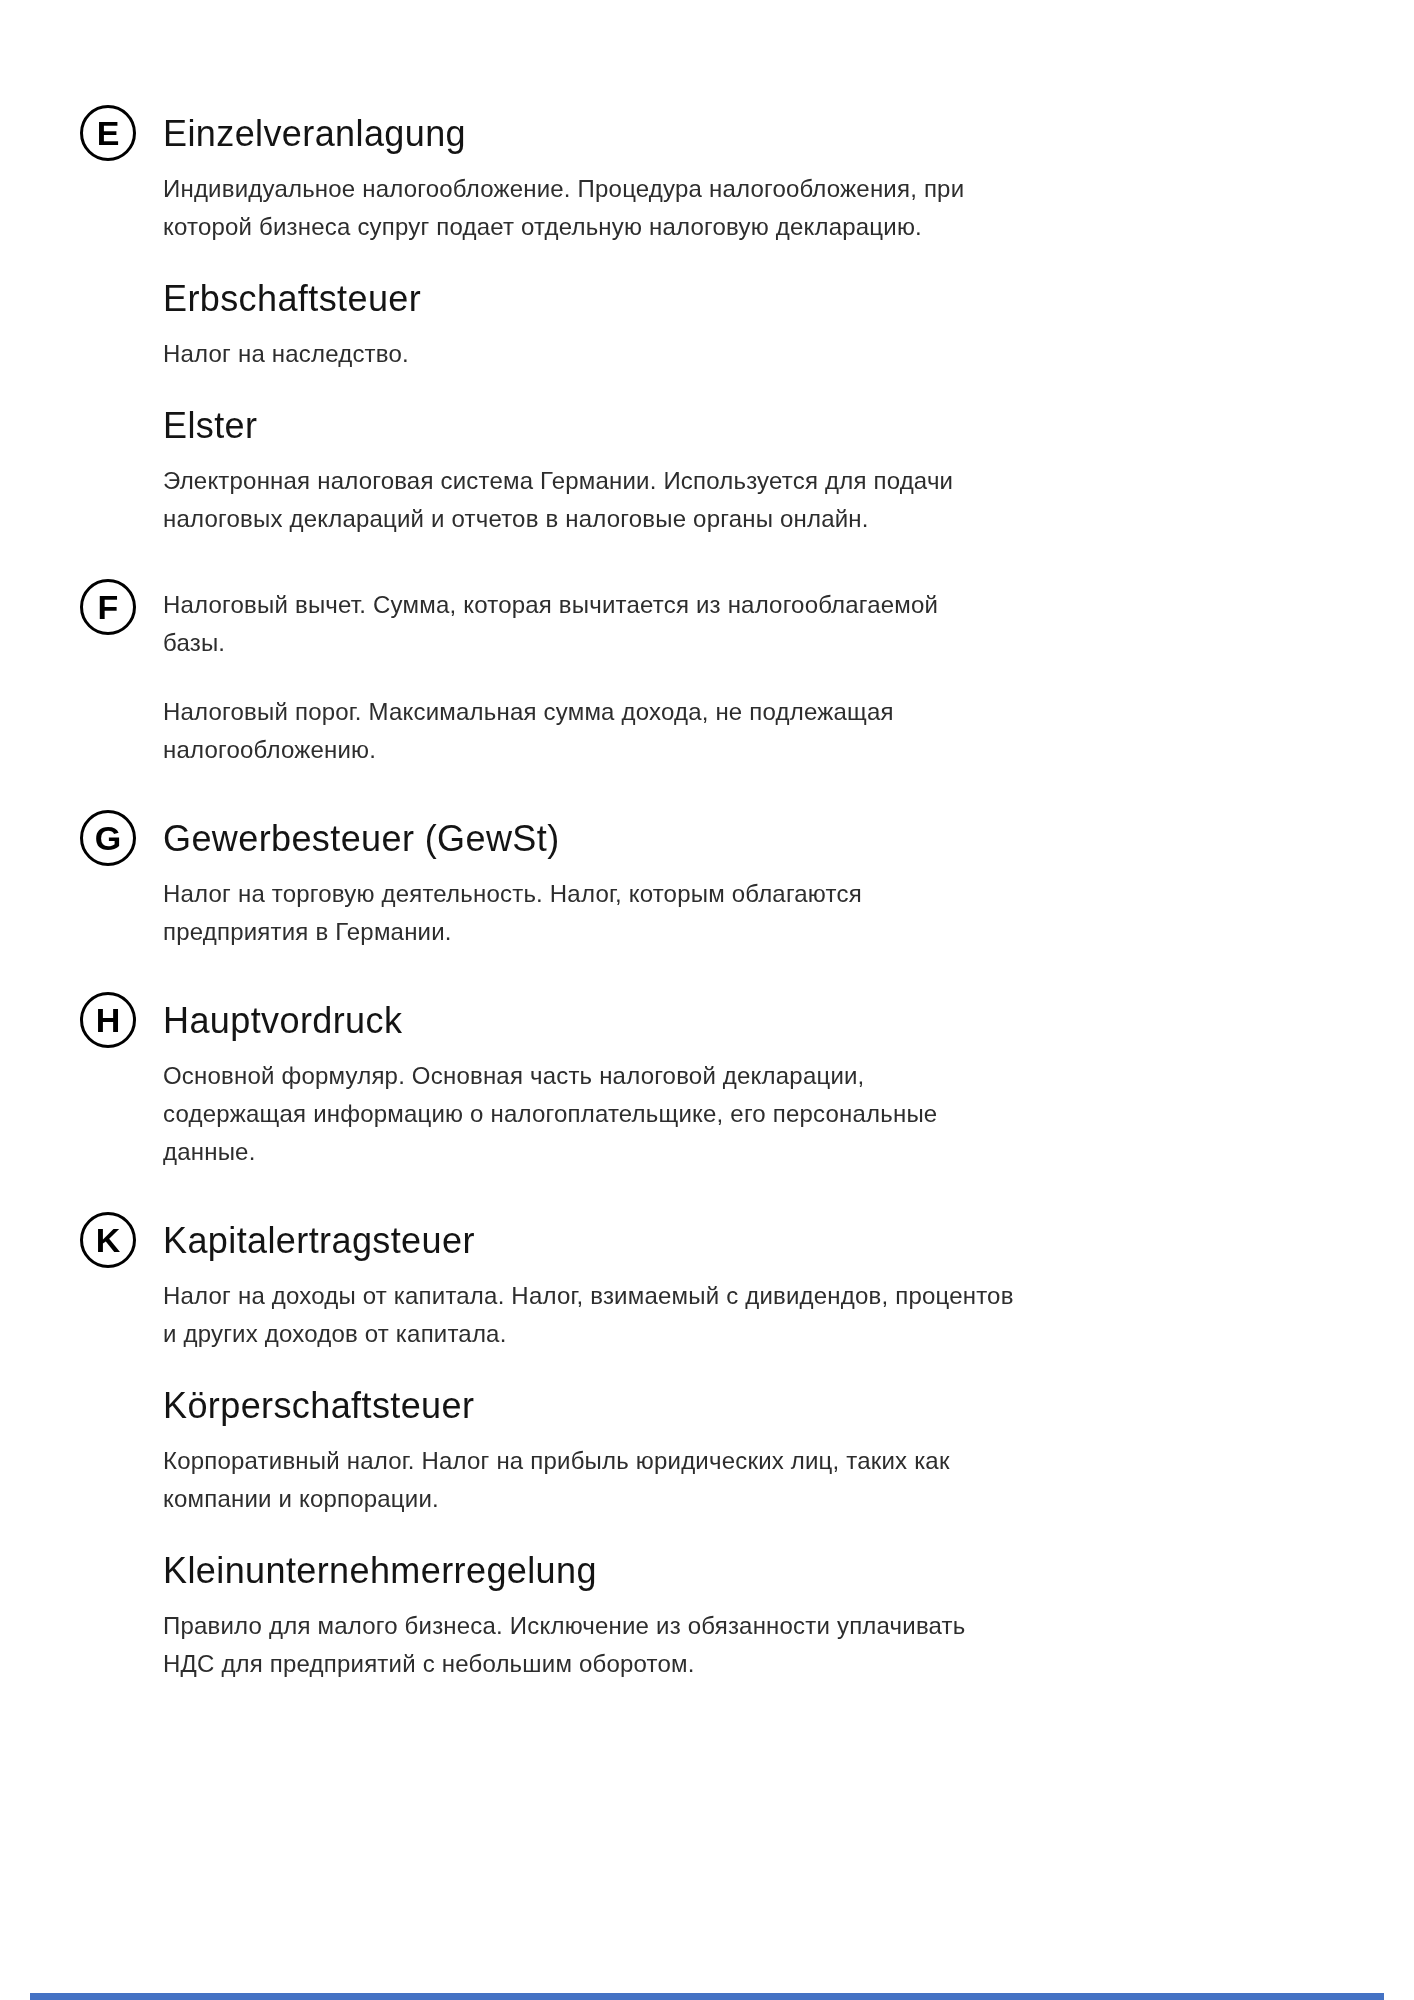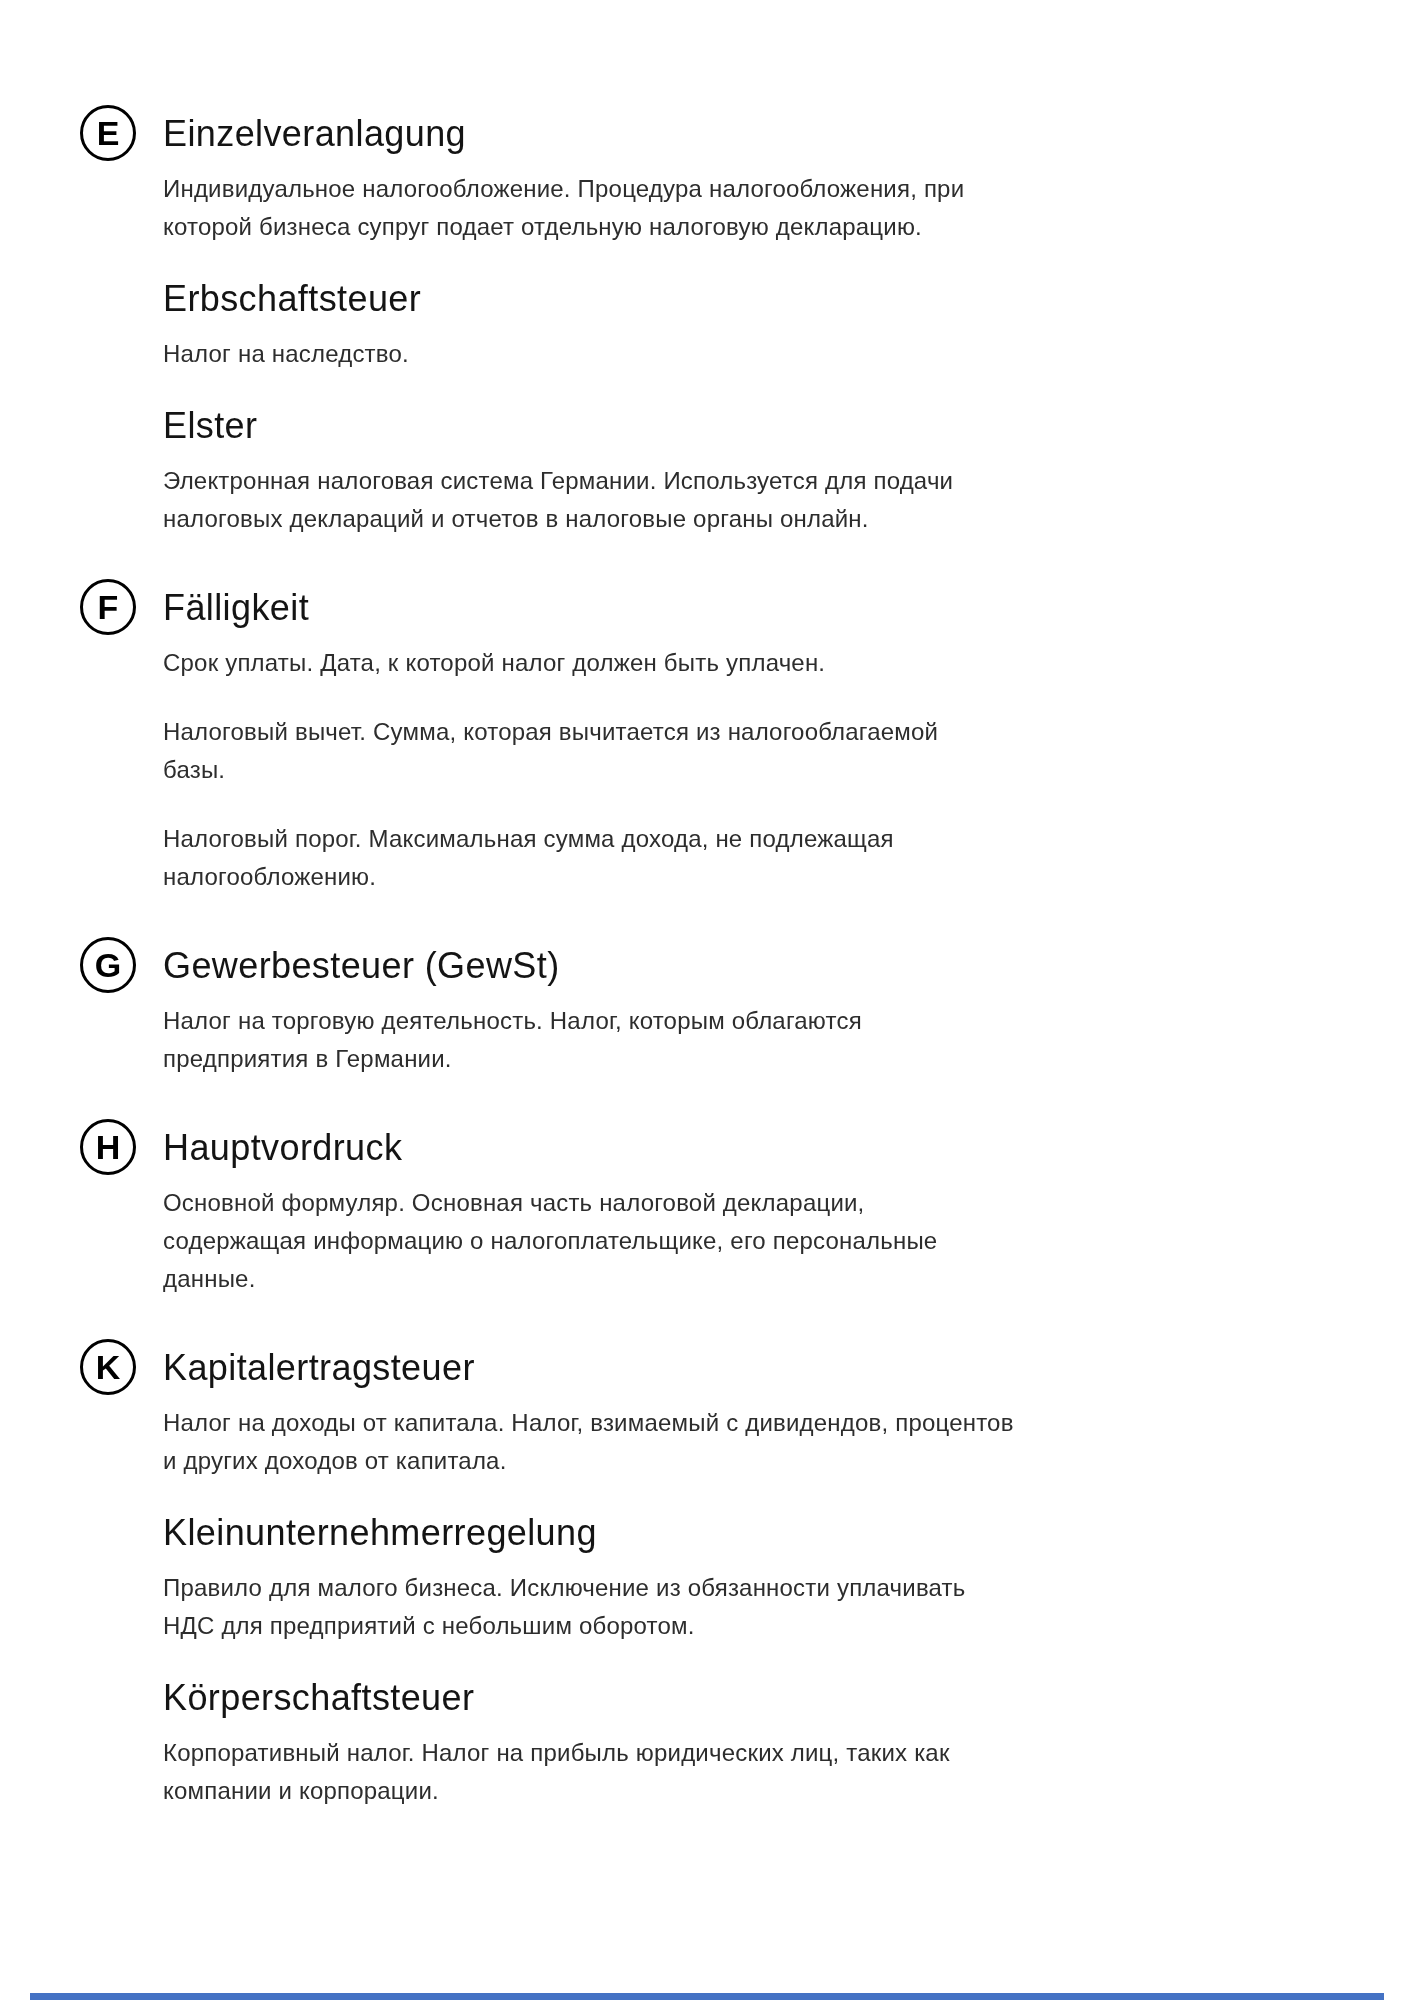--- a/index.html
+++ b/index.html
@@ -90,24 +90,20 @@
           <h3 class="term">Elster</h3>
           <p class="def">Электронная налоговая система Германии. Используется для подачи
 налоговых деклараций и отчетов в налоговые органы онлайн.</p>
         </div>
       </section>
       <section class="letter-section">
         <div class="badge">
           <span>F</span>
         </div>
         <div class="term-block">
-          <h3 class="term">Fälligkeit</h3>
-          <p class="def">Срок уплаты. Дата, к которой налог должен быть уплачен.</p>
-        </div>
-        <div class="term-block">
           <p class="def">Налоговый вычет. Сумма, которая вычитается из налогооблагаемой
 базы.</p>
         </div>
         <div class="term-block">
           <p class="def">Налоговый порог. Максимальная сумма дохода, не подлежащая
 налогообложению.</p>
         </div>
       </section>
       <section class="letter-section">
         <div class="badge">
@@ -133,26 +129,26 @@
       <section class="letter-section">
         <div class="badge">
           <span>K</span>
         </div>
         <div class="term-block">
           <h3 class="term">Kapitalertragsteuer</h3>
           <p class="def">Налог на доходы от капитала. Налог, взимаемый с дивидендов, процентов
 и других доходов от капитала.</p>
         </div>
         <div class="term-block">
+          <h3 class="term">Körperschaftsteuer</h3>
+          <p class="def">Корпоративный налог. Налог на прибыль юридических лиц, таких как
+компании и корпорации.</p>
+        </div>
+        <div class="term-block">
           <h3 class="term">Kleinunternehmerregelung</h3>
           <p class="def">Правило для малого бизнеса. Исключение из обязанности уплачивать
 НДС для предприятий с небольшим оборотом.</p>
-        </div>
-        <div class="term-block">
-          <h3 class="term">Körperschaftsteuer</h3>
-          <p class="def">Корпоративный налог. Налог на прибыль юридических лиц, таких как
-компании и корпорации.</p>
         </div>
       </section>
     </div>
 </main>
 
 <div class="footer-bar" style="background: rgb(68, 114, 196);"></div>
 
 </body></html>

